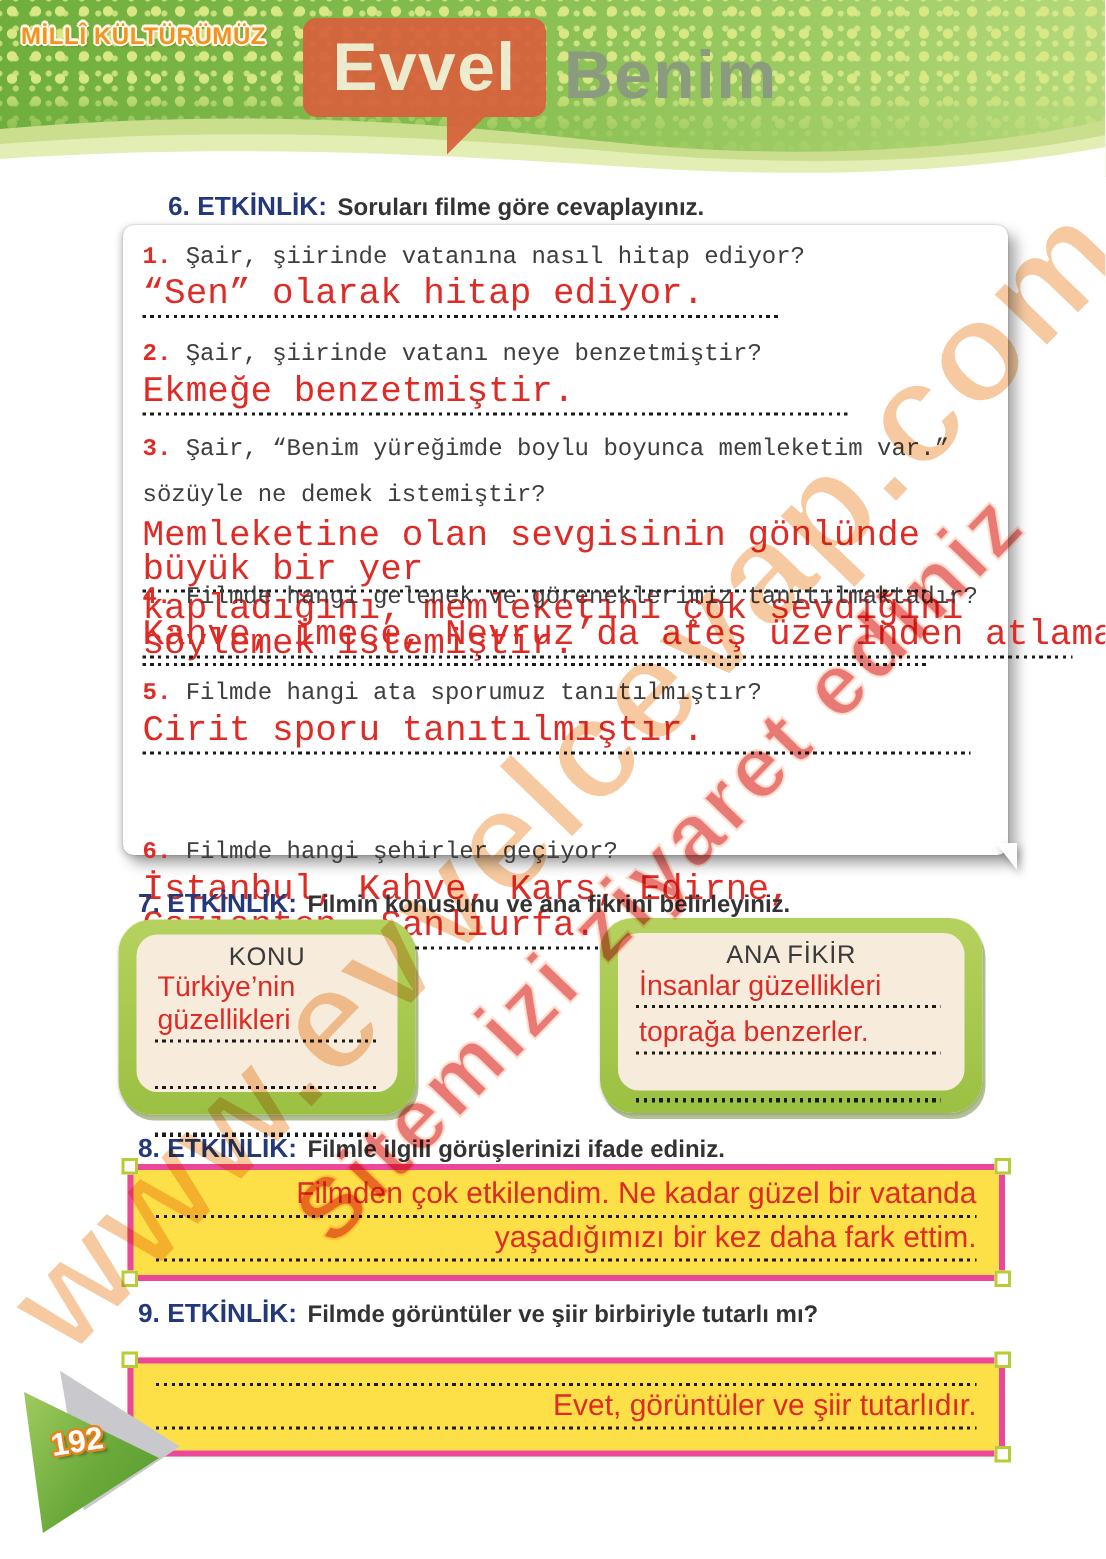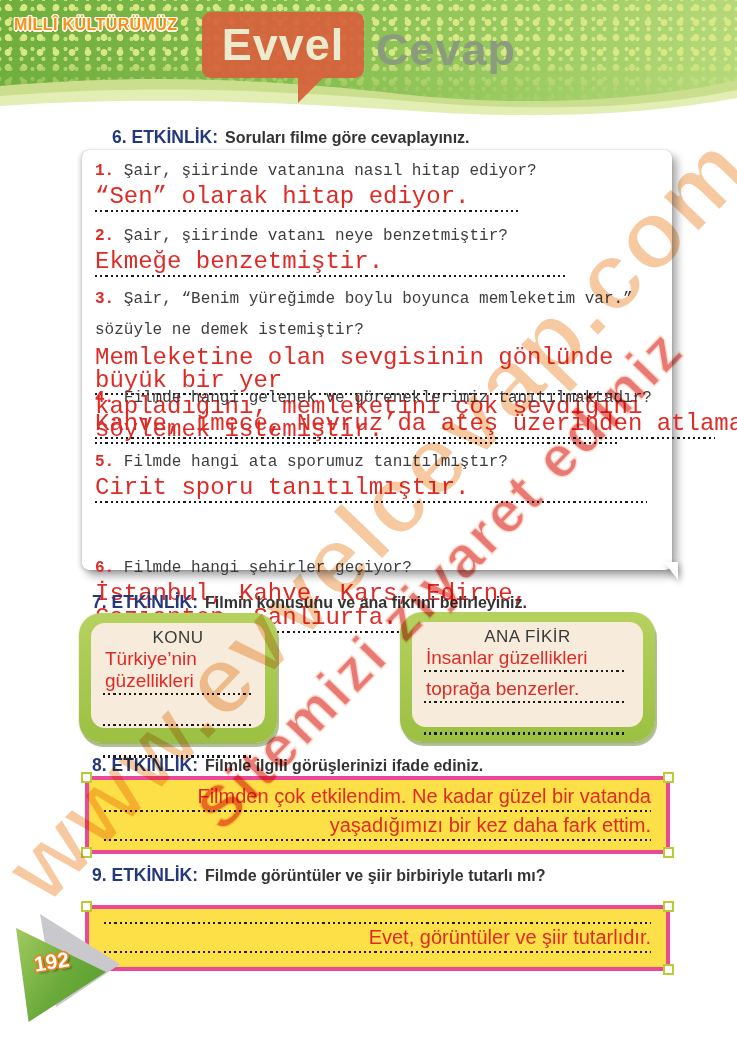--- a/index.html
+++ b/index.html
@@ -115,21 +115,21 @@
       <path d="M0,18 C140,6 260,10 400,26 C520,39 640,34 737,12 L737,50 L0,50 Z" fill="#cade8d"></path>
       <path d="M0,28 C150,16 280,22 420,34 C540,44 650,40 737,22 L737,50 L0,50 Z" fill="#e2eeb4"></path>
       <path d="M0,38 C150,28 280,34 430,44 C560,52 660,44 737,30 L737,50 L0,50 Z" fill="#ffffff"></path>
     </svg>
     <div class="tema">
       <div>MİLLÎ KÜLTÜRÜMÜZ</div>
     </div>
     <div class="logo-bubble">
       <span class="logo-evvel">Evvel</span>
     </div>
-    <span class="logo-cevap">Cevap</span>
+    <span class="logo-cevap">Benim</span>
   </div>
 
   <div class="etk h6">
     <span class="lbl">6. ETKİNLİK:</span><span class="ins">Soruları filme göre cevaplayınız.</span>
   </div>
 
   <div class="card">
     <div class="qb q1">
       <div class="q-line"><span class="q-num">1.</span> <span>Şair, şiirinde vatanına nasıl hitap ediyor?</span></div>
       <div class="answer">“Sen” olarak hitap ediyor.</div>

